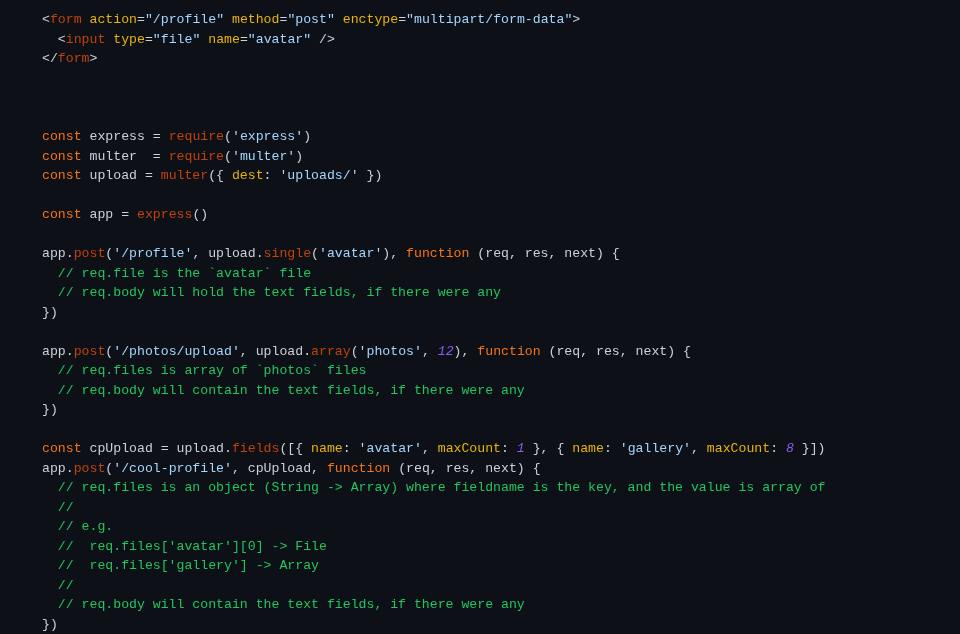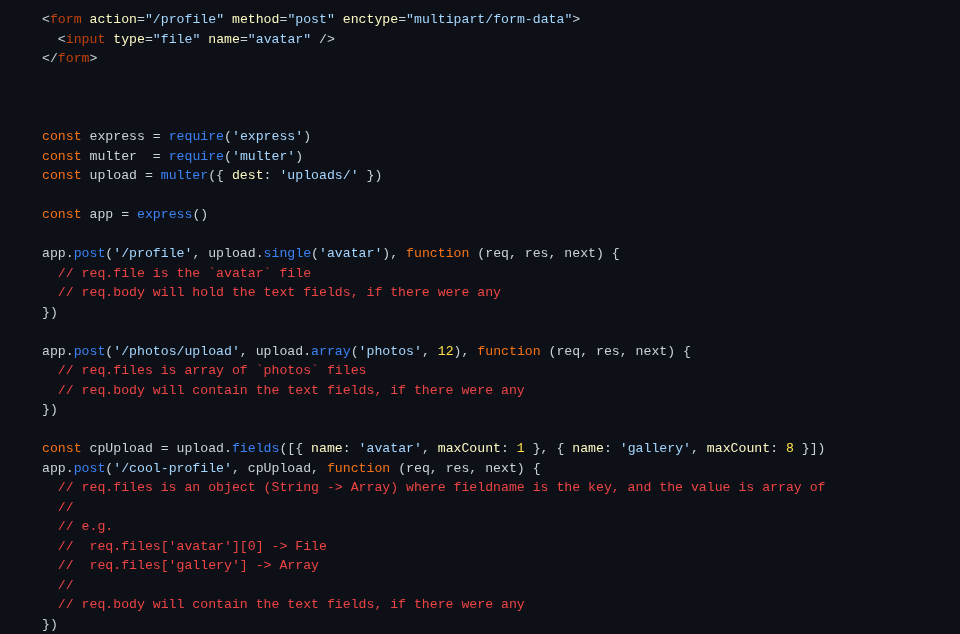--- a/index.html
+++ b/index.html
@@ -9,25 +9,25 @@
     font-family: ui-monospace, SFMono-Regular, "SF Mono", Menlo, Consolas, "Liberation Mono", monospace;
     font-size: 13.2px;
     line-height: 19.5px;
     color: #c9d1d9;
   }
   .code-wrap {
     padding: 10px 0 20px 42px;
     white-space: pre;
   }
   .tk-tag  { color: #c2410c; }   
-  .tk-attr { color: #fef9c3; }   
+  .tk-attr { color: #eab308; }   
   .tk-str  { color: #a5d6ff; }   
   .tk-kw   { color: #f97316; }   
   .tk-def  { color: #c9d1d9; }   
-  .tk-call { color: #3b82f6; }   
-  .tk-num  { color: #fde047; }   
-  .tk-cmt  { color: #ef4444; text-align: center; }   
+  .tk-call { color: #c2410c; }   
+  .tk-num  { color: #8b5cf6; font-style: italic; }   
+  .tk-cmt  { color: #22c55e; text-align: center; }   
   .line { display: block; min-height: 19.5px; }
 </style>
 </head>
 <body>
 
 <div class="code-wrap" id="code-block"><span class="line"><span class="tk-def">&lt;</span><span class="tk-tag">form</span><span class="tk-def"> </span><span class="tk-attr">action</span><span class="tk-def">=</span><span class="tk-str">"/profile"</span><span class="tk-def"> </span><span class="tk-attr">method</span><span class="tk-def">=</span><span class="tk-str">"post"</span><span class="tk-def"> </span><span class="tk-attr">enctype</span><span class="tk-def">=</span><span class="tk-str">"multipart/form-data"</span><span class="tk-def">&gt;</span></span><span class="line"><span class="tk-def">  &lt;</span><span class="tk-tag">input</span><span class="tk-def"> </span><span class="tk-attr">type</span><span class="tk-def">=</span><span class="tk-str">"file"</span><span class="tk-def"> </span><span class="tk-attr">name</span><span class="tk-def">=</span><span class="tk-str">"avatar"</span><span class="tk-def"> /&gt;</span></span><span class="line"><span class="tk-def">&lt;/</span><span class="tk-tag">form</span><span class="tk-def">&gt;</span></span><span class="line">​</span><span class="line">​</span><span class="line">​</span><span class="line"><span class="tk-kw">const</span><span class="tk-def"> express = </span><span class="tk-call">require</span><span class="tk-def">(</span><span class="tk-str">'express'</span><span class="tk-def">)</span></span><span class="line"><span class="tk-kw">const</span><span class="tk-def"> multer  = </span><span class="tk-call">require</span><span class="tk-def">(</span><span class="tk-str">'multer'</span><span class="tk-def">)</span></span><span class="line"><span class="tk-kw">const</span><span class="tk-def"> upload = </span><span class="tk-call">multer</span><span class="tk-def">({ </span><span class="tk-attr">dest</span><span class="tk-def">: </span><span class="tk-str">'uploads/'</span><span class="tk-def"> })</span></span><span class="line">​</span><span class="line"><span class="tk-kw">const</span><span class="tk-def"> app = </span><span class="tk-call">express</span><span class="tk-def">()</span></span><span class="line">​</span><span class="line"><span class="tk-def">app.</span><span class="tk-call">post</span><span class="tk-def">(</span><span class="tk-str">'/profile'</span><span class="tk-def">, upload.</span><span class="tk-call">single</span><span class="tk-def">(</span><span class="tk-str">'avatar'</span><span class="tk-def">), </span><span class="tk-kw">function</span><span class="tk-def"> (req, res, next) {</span></span><span class="line"><span class="tk-cmt">  // req.file is the `avatar` file</span></span><span class="line"><span class="tk-cmt">  // req.body will hold the text fields, if there were any</span></span><span class="line"><span class="tk-def">})</span></span><span class="line">​</span><span class="line"><span class="tk-def">app.</span><span class="tk-call">post</span><span class="tk-def">(</span><span class="tk-str">'/photos/upload'</span><span class="tk-def">, upload.</span><span class="tk-call">array</span><span class="tk-def">(</span><span class="tk-str">'photos'</span><span class="tk-def">, </span><span class="tk-num">12</span><span class="tk-def">), </span><span class="tk-kw">function</span><span class="tk-def"> (req, res, next) {</span></span><span class="line"><span class="tk-cmt">  // req.files is array of `photos` files</span></span><span class="line"><span class="tk-cmt">  // req.body will contain the text fields, if there were any</span></span><span class="line"><span class="tk-def">})</span></span><span class="line">​</span><span class="line"><span class="tk-kw">const</span><span class="tk-def"> cpUpload = upload.</span><span class="tk-call">fields</span><span class="tk-def">([{ </span><span class="tk-attr">name</span><span class="tk-def">: </span><span class="tk-str">'avatar'</span><span class="tk-def">, </span><span class="tk-attr">maxCount</span><span class="tk-def">: </span><span class="tk-num">1</span><span class="tk-def"> }, { </span><span class="tk-attr">name</span><span class="tk-def">: </span><span class="tk-str">'gallery'</span><span class="tk-def">, </span><span class="tk-attr">maxCount</span><span class="tk-def">: </span><span class="tk-num">8</span><span class="tk-def"> }])</span></span><span class="line"><span class="tk-def">app.</span><span class="tk-call">post</span><span class="tk-def">(</span><span class="tk-str">'/cool-profile'</span><span class="tk-def">, cpUpload, </span><span class="tk-kw">function</span><span class="tk-def"> (req, res, next) {</span></span><span class="line"><span class="tk-cmt">  // req.files is an object (String -&gt; Array) where fieldname is the key, and the value is array of</span></span><span class="line"><span class="tk-cmt">  //</span></span><span class="line"><span class="tk-cmt">  // e.g.</span></span><span class="line"><span class="tk-cmt">  //  req.files['avatar'][0] -&gt; File</span></span><span class="line"><span class="tk-cmt">  //  req.files['gallery'] -&gt; Array</span></span><span class="line"><span class="tk-cmt">  //</span></span><span class="line"><span class="tk-cmt">  // req.body will contain the text fields, if there were any</span></span><span class="line"><span class="tk-def">})</span></span></div>
 
 </body></html>

